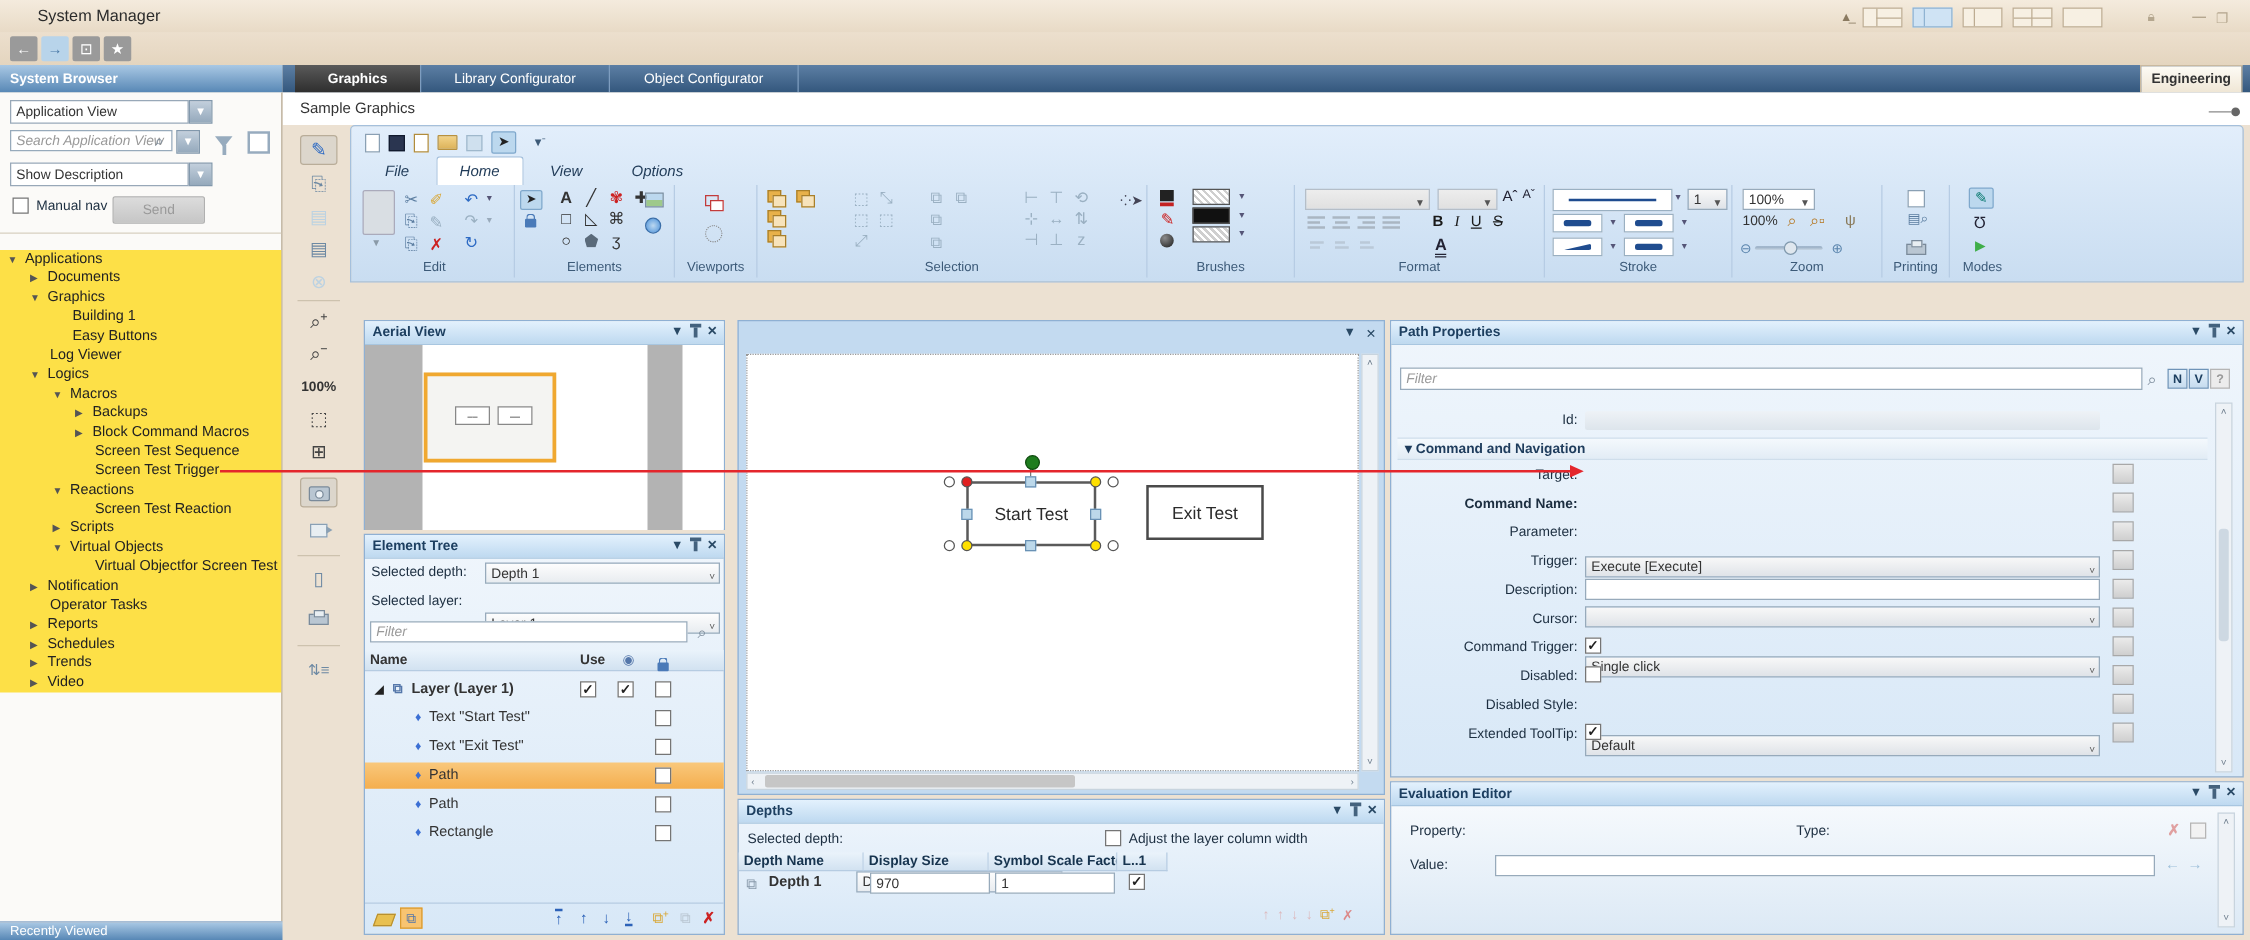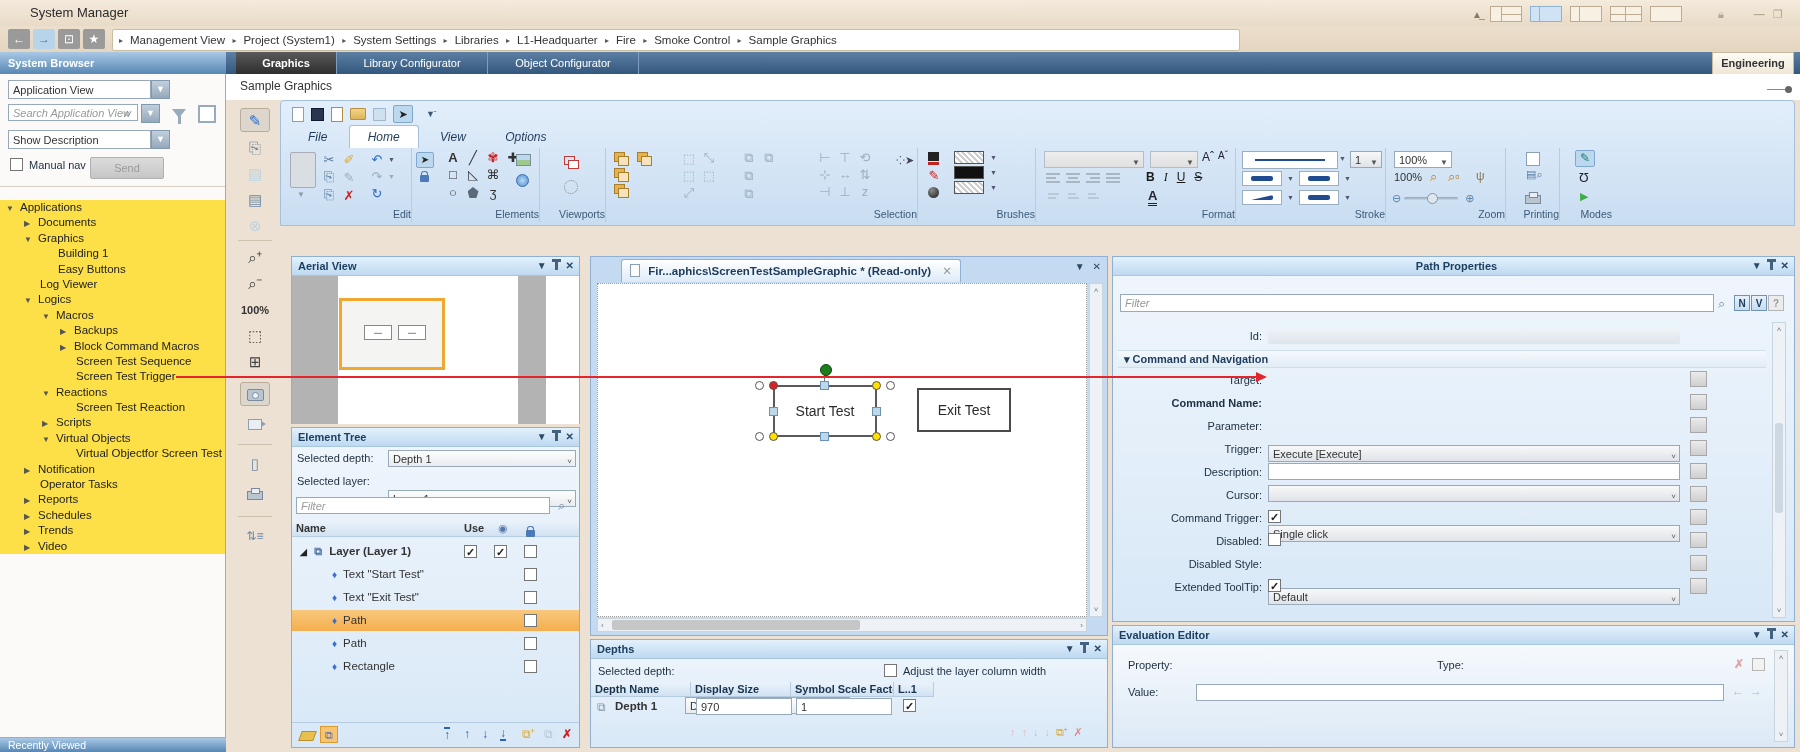--- a/index.html
+++ b/index.html
@@ -47,21 +47,21 @@
   .vicon{position:absolute;left:8px;width:30px;height:24px;text-align:center;line-height:24px;font-size:15px;color:#6d89a3;}
   .vicon.sel{background:#dcd6cc;border:1px solid #b9ad99;border-radius:3px;box-sizing:border-box;}
   .vicon.dis{color:#bcd2e2;}
   .vsep{position:absolute;left:6px;width:34px;height:1px;background:#cdc2ae;}
   
   .ribbon{left:280px;top:100px;width:1515px;height:126px;background:linear-gradient(#e2eefb,#c9ddf1);border:1px solid #a5c0dc;border-radius:4px 4px 0 0;box-sizing:border-box;}
   .qat{left:292px;top:104px;height:20px;display:flex;gap:7px;align-items:center;}
   .rtab{height:22px;line-height:22px;padding:0 18px;font-size:12px;color:#1f3a57;display:inline-block;}
   .rtab.active{background:#fff;border:1px solid #a5c0dc;border-bottom:none;border-radius:3px 3px 0 0;}
   .rgroup{position:absolute;top:148px;height:74px;border-right:1px solid #b6cce4;box-sizing:border-box;}
-  .rlabel{position:absolute;bottom:2px;left:0;right:0;text-align:right;font-size:10.5px;color:#3c5a78;}
+  .rlabel{position:absolute;bottom:2px;left:0;right:0;text-align:center;font-size:10.5px;color:#3c5a78;}
   .gi{font-size:13px;color:#5b7da0;width:18px;display:inline-block;text-align:center;}
   .gi.blue{color:#2e6bc4;}.gi.red{color:#cc2222;}.gi.gray{color:#9ab0c2;}.gi.dark{color:#333;}
   .gi.amber{color:#d9a93c;}
   .grid3{display:flex;flex-direction:column;gap:2px;}
   .rowf{display:flex;align-items:center;gap:2px;}
   .selbox{background:#bcd8ee;border:1px solid #7fa8cc;border-radius:2px;box-sizing:border-box;}
   .combo{background:linear-gradient(#f8f8f8,#dfe3e8);border:1px solid #97aabb;font-size:11px;height:17px;line-height:16px;padding:0 14px 0 4px;box-sizing:border-box;position:relative;white-space:nowrap;overflow:hidden;}
   .combo .ca{position:absolute;right:3px;top:3px;font-size:8px;color:#555;}
   .combo.dis{background:linear-gradient(#ededed,#e0e0e0);border-color:#b5bec8;}
   .input{background:#fff;border:1px solid #97aabb;font-size:10.5px;height:17px;line-height:16px;padding:0 4px;box-sizing:border-box;white-space:nowrap;overflow:hidden;}
@@ -156,30 +156,20 @@
   </div>
 
   <div class="abs bcbar">
     <div class="abs" style="left:8px;top:3px;display:flex;gap:3px;">
       <span class="navbtn">←</span>
       <span class="navbtn fwd">→</span>
       <span class="navbtn">⊡</span>
       <span class="navbtn">★</span>
     </div>
   </div>
-  <div class="abs bcfield">
-    <span class="bc-item">Management View</span>
-    <span class="bc-item">Project (System1)</span>
-    <span class="bc-item">System Settings</span>
-    <span class="bc-item">Libraries</span>
-    <span class="bc-item">L1-Headquarter</span>
-    <span class="bc-item">Fire</span>
-    <span class="bc-item">Smoke Control</span>
-    <span class="bc-item">Sample Graphics</span>
-  </div>
 
   <div class="abs sb-header">System Browser</div>
   <div class="abs tabbar"></div>
   <div class="abs mtab active" style="left:236px;top:52px;width:100px;">Graphics</div>
   <div class="abs mtab" style="left:337px;top:52px;width:150px;">Library Configurator</div>
   <div class="abs mtab" style="left:488px;top:52px;width:150px;">Object Configurator</div>
   <div class="abs engtab">Engineering</div>
 
   <div class="abs pagetitle-row">
     <span style="position:absolute;left:14px;top:5px;font-size:12px;color:#333;">Sample Graphics</span>
@@ -599,25 +589,20 @@
     <span style="position:absolute;left:230px;top:4px;color:#d9a93c;font-size:12px;">⧉⁺</span>
     <span style="position:absolute;left:252px;top:4px;color:#b9c6d2;font-size:12px;">⧉</span>
     <span style="position:absolute;left:270px;top:4px;color:#cc2222;font-weight:bold;font-size:12px;">✗</span>
   </div>
 
   <div class="abs panel" style="left:590px;top:256px;width:518px;height:380px;background:#c3daf0;">
     <div style="position:absolute;right:6px;top:4px;display:flex;gap:8px;color:#2a4a66;font-size:10px;">
       <span>▼</span>
         <span>✕</span>
     </div>
-    <div style="position:absolute;left:30px;top:2px;height:22px;background:linear-gradient(#ffffff,#ddebf8);border:1px solid #8fb0d3;border-bottom:none;border-radius:3px 3px 0 0;padding:0 8px;line-height:22px;font-size:11.5px;font-weight:bold;color:#1c3a5a;">
-      <span class="sh-page" style="display:inline-block;width:8px;height:11px;vertical-align:-2px;margin-right:5px;"></span>
-      <span>Fir...aphics\ScreenTestSampleGraphic * (Read-only)</span>
-      <span style="color:#999;margin-left:8px;font-weight:normal;">✕</span>
-    </div>
     <div style="position:absolute;left:6px;top:26px;width:490px;height:334px;background:#fff;border:1px dotted #9a9a9a;box-sizing:border-box;"></div>
 
     <div class="scrollv" style="left:498px;top:26px;height:334px;">
         <div style="margin-top:2px;">˄</div>
         <div style="position:absolute;bottom:2px;left:0;right:0;">˅</div>
       </div>
 
     <div style="position:absolute;left:6px;top:361px;width:490px;height:14px;background:#eef2f6;border:1px solid #c8d4de;box-sizing:border-box;font-size:8px;color:#6a7a8a;">
       <span style="position:absolute;left:3px;top:2px;">‹</span>
       <span style="position:absolute;left:14px;top:1px;width:248px;height:10px;background:#c6c6c6;border-radius:2px;"></span>
@@ -669,21 +654,21 @@
   </div>
   <div class="abs" style="left:1010px;top:726px;display:flex;gap:6px;font-size:11px;color:#dcb8bc;">
     <span>↑</span>
       <span>↑</span>
       <span>↓</span>
       <span>↓</span>
     <span style="color:#d9a93c;">⧉⁺</span>
     <span style="color:#dc8a8a;">✗</span>
   </div>
 
-  <div class="abs panel" style="left:1112px;top:256px;width:683px;height:366px;text-align:center;">
+  <div class="abs panel" style="left:1112px;top:256px;width:683px;height:366px;">
     <div class="ptitle"><span>Path Properties</span>
       <span class="pbtns">
           <span>▼</span>
           <span class="i-pin"></span>
           <span>✕</span>
         </span>
     </div>
   </div>
   <input class="abs real" style="left: 1120px; top: 294px; width: 594px; height: 18px;" placeholder="Filter">
   <span class="abs" style="left:1718px;top:296px;font-size:13px;color:#7a8a9a;">⌕</span>

